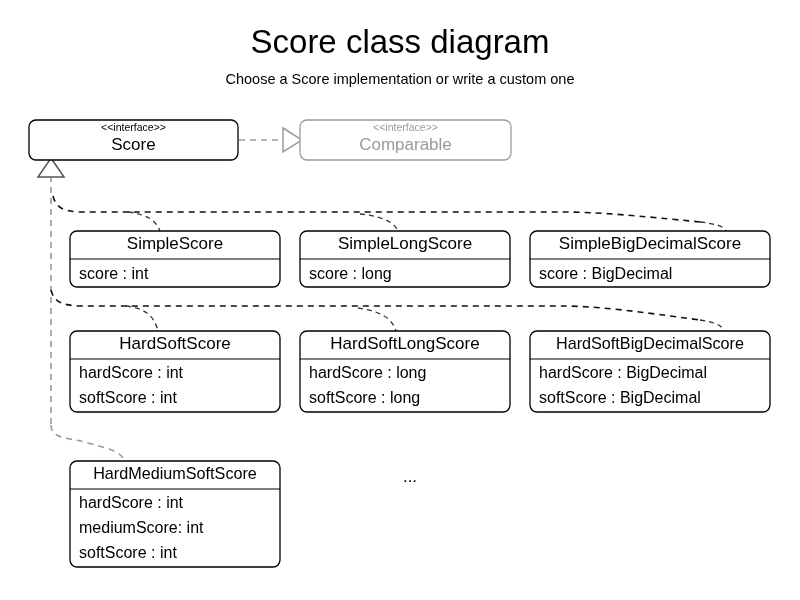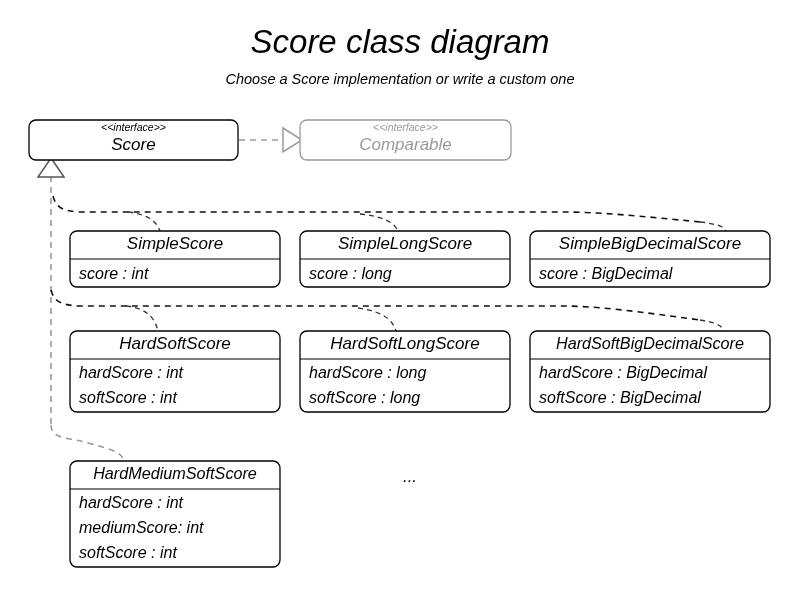--- a/index.html
+++ b/index.html
@@ -11,21 +11,20 @@
     width: 800px;
     height: 600px;
     font-family: "Liberation Sans", sans-serif;
     color: #000000;
     overflow: hidden;
   }
   #diagram-root {
     position: relative;
     width: 800px;
     height: 600px;
-    font-style: italic;
   }
   svg.canvas {
     position: absolute;
     top: 0;
     left: 0;
     width: 800px;
     height: 600px;
   }
   .title-text {
     font-size: 33px;

